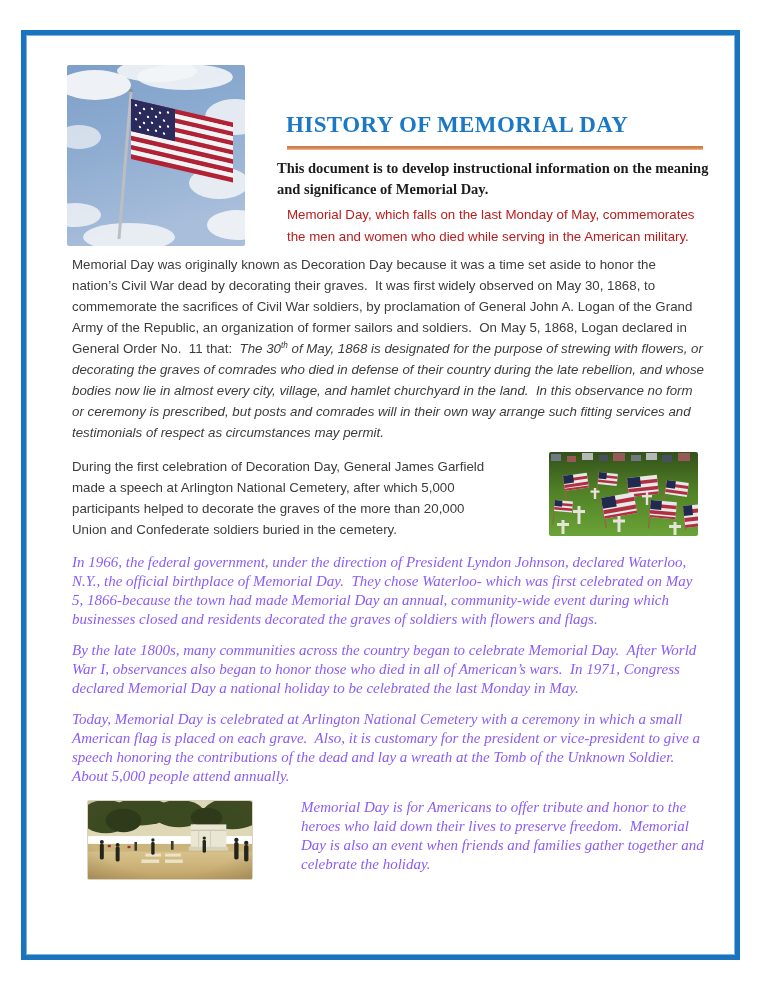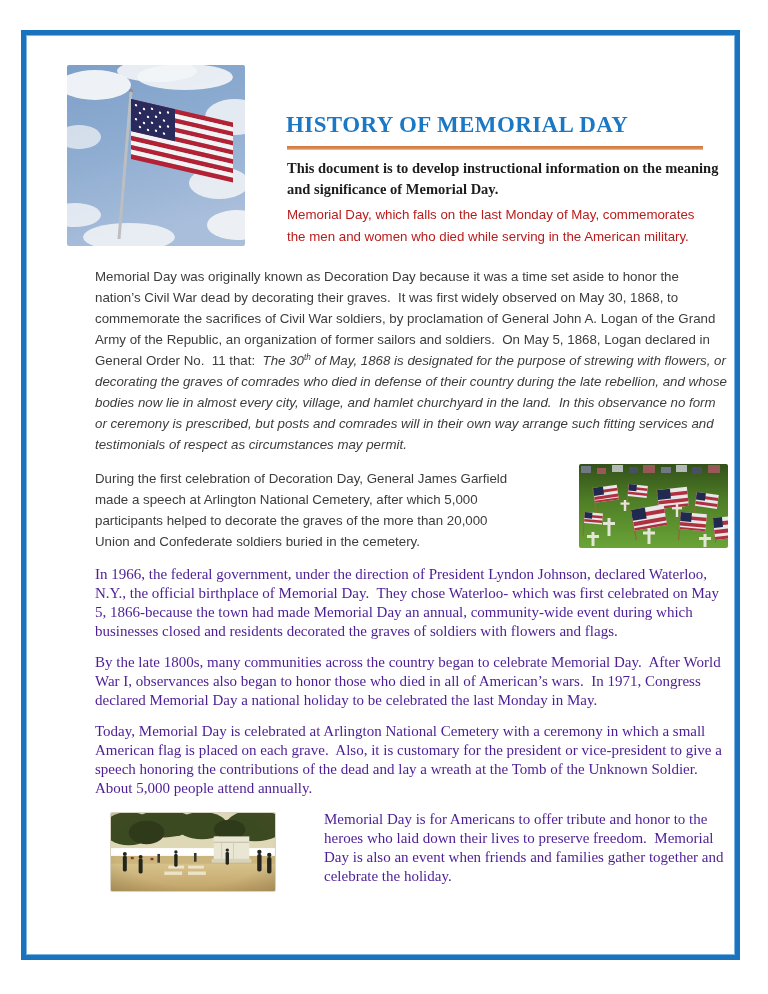--- a/index.html
+++ b/index.html
@@ -19,42 +19,42 @@
     position:absolute; left:286px; top:112px; width:430px;
     font-family:"Liberation Serif","DejaVu Serif",serif;
     font-size:23px; font-weight:bold; color:#1b78c4; letter-spacing:0.4px;
     white-space:nowrap;
   }
   .title-rule {
     position:absolute; left:287px; top:146px; width:416px; height:4px;
     background:linear-gradient(to bottom,#cd7a45 0%, #d8854f 55%, #f0c3a0 100%);
   }
   .intro-bold {
-    position:absolute; left:287px; top:158px; width:432px;
+    position:absolute; left:277px; top:158px; width:432px;
     font-size:14.5px; font-weight:bold; color:#1c1c1c; line-height:21px;
   }
   .intro-sans {
     position:absolute; left:287px; top:204px; width:414px;
     font-family:"Liberation Sans","DejaVu Sans",sans-serif;
     font-size:13.3px; color:#b91c1c; line-height:21.5px;
   }
   
-  .body-text { position:absolute; left:72px; top:266px; width:633px;margin-left:23px; }
+  .body-text { position:absolute; left:72px; top:254px; width:633px; }
   .para { white-space:pre-wrap; }
   .sans {
     font-family:"Liberation Sans","DejaVu Sans",sans-serif;
     font-size:13.3px; color:#3c3c3c; line-height:21px; margin-bottom:13px;
   }
   .serif {
     font-family:"Liberation Serif","DejaVu Serif",serif;
-    font-size:15px; color:#4c1d95; line-height:19px; margin-bottom:12px;
+    font-size:15px; color:#8b5cf6; line-height:19px; margin-bottom:12px;font-style:italic;
   }
   .italic { font-style:italic; }
   sup.ord { font-size:0.62em; vertical-align:super; font-style:italic; line-height:0; }
-  .row { display:flex; align-items:flex-start;justify-content:space-between; }
+  .row { display:flex; align-items:flex-start; }
   .p2-row { margin-bottom:13px; }
   .p2-text { width:430px; flex:none; margin-bottom:0; }
   .graves-photo { flex:none; width:149px; height:84px; margin-left:47px; margin-top:-4px; border-radius:2px; }
   .p6-row { padding-left:15px; margin-bottom:0;gap:38px; }
   .ceremony-photo { flex:none; width:166px; height:80px; margin-right:10px; margin-top:2px; border-radius:2px; border:1px solid #d8d3c2; }
   .p6-text { flex:1; margin-bottom:0; }
 </style>
 </head>
 <body>
 

